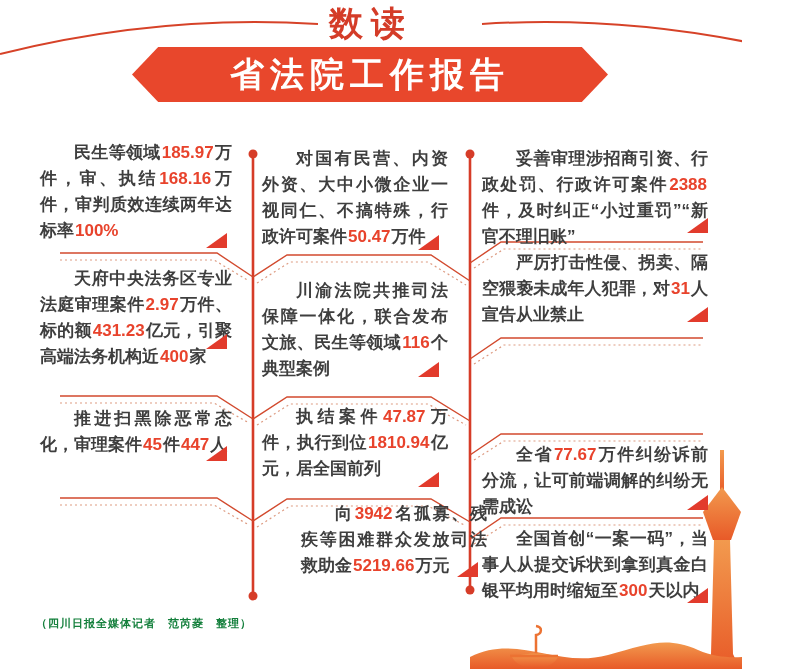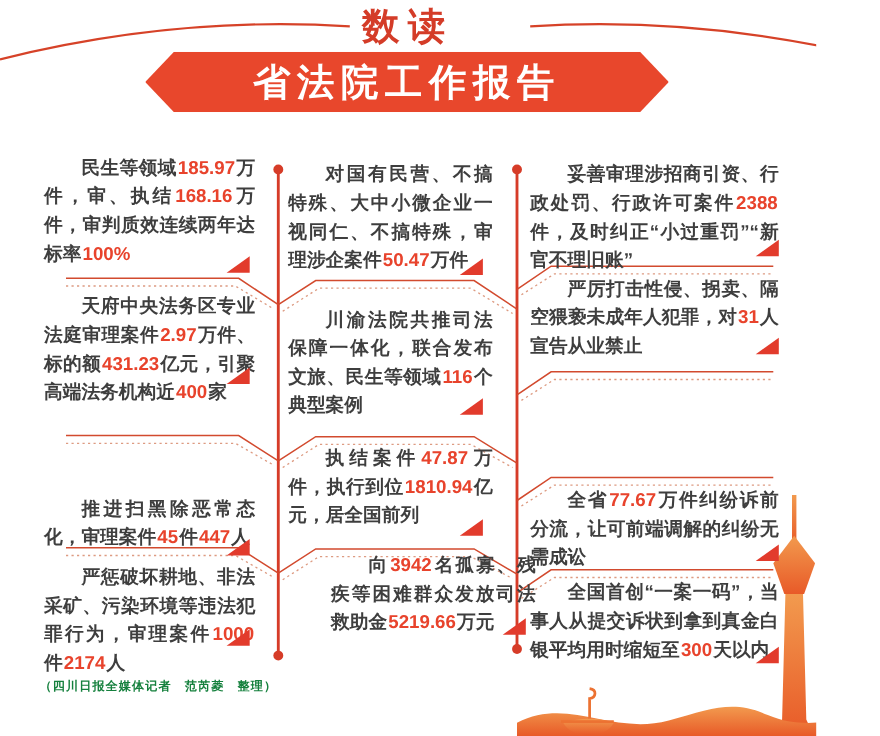--- a/index.html
+++ b/index.html
@@ -24,21 +24,21 @@
   .tri{position:absolute;width:0;height:0;border-left:21px solid transparent;
        border-bottom:15px solid #e23b2c;}
   .col1{left:40px;width:192px;}
   .col2{left:262px;width:186px;}
   .col3{left:482px;width:226px;}
   .col1 .tri{right:5px;}
   .col2 .tri{right:9px;}
   .col3 .tri{right:0;}
   .c1b1{top:140px;} .c1b1 .tri{bottom:-4px;}
   .c1b2{top:266px;} .c1b2 .tri{bottom:21px;}
-  .c1b3{top:406px;margin-top:44px;} .c1b3 .tri{bottom:-3px;}
+  .c1b3{top:406px;} .c1b3 .tri{bottom:-3px;}
   .c1b4{top:512px;} .c1b4 .tri{bottom:29px;}
   .c2b1{top:146px;} .c2b1 .tri{bottom:0;}
   .c2b2{top:278px;} .c2b2 .tri{bottom:5px;}
   .c2b3{top:404px;} .c2b3 .tri{bottom:-5px;}
   .c2b4{top:501px;margin-left:39px;} .c2b4 .tri{bottom:2px;}
   .c3b1{top:146px;} .c3b1 .tri{bottom:17px;}
   .c3b2{top:250px;} .c3b2 .tri{bottom:6px;}
   .c3b3{top:346px;} .c3b3 .tri{bottom:-4px;}
   .c3b4{top:442px;} .c3b4 .tri{bottom:10px;}
   .c3b5{top:526px;} .c3b5 .tri{bottom:1px;}
@@ -131,27 +131,23 @@
     <span class="tri"></span>
   </div>
   <div class="block col1 c1b2">
     <p class="block-text"><span>天府中央法务区专业法庭审理案件</span><span class="hl">2.97</span><span>万件、标的额</span><span class="hl">431.23</span><span>亿元，引聚高端法务机构近</span><span class="hl">400</span><span>家</span></p>
     <span class="tri"></span>
   </div>
   <div class="block col1 c1b3">
     <p class="block-text"><span>推进扫黑除恶常态化，审理案件</span><span class="hl">45</span><span>件</span><span class="hl">447</span><span>人</span></p>
     <span class="tri"></span>
   </div>
-  <div class="block col1 c1b4">
-    <p class="block-text"><span>严惩破坏耕地、非法采矿、污染环境等违法犯罪行为，审理案件</span><span class="hl">1000</span><span>件</span><span class="hl">2174</span><span>人</span></p>
-    <span class="tri"></span>
-  </div>
 
   <div class="block col2 c2b1">
-    <p class="block-text"><span>对国有民营、不搞特殊、大中小微企业一视同仁、不搞特殊，审理涉企案件</span><span class="hl">50.47</span><span>万件</span></p>
+    <p class="block-text"><span>对国有民营、内资外资、大中小微企业一视同仁、不搞特殊，行政许可案件</span><span class="hl">50.47</span><span>万件</span></p>
     <span class="tri"></span>
   </div>
   <div class="block col2 c2b2">
     <p class="block-text"><span>川渝法院共推司法保障一体化，联合发布文旅、民生等领域</span><span class="hl">116</span><span>个典型案例</span></p>
     <span class="tri"></span>
   </div>
   <div class="block col2 c2b3">
     <p class="block-text"><span>执结案件</span><span class="hl">47.87</span><span>万件，执行到位</span><span class="hl">1810.94</span><span>亿元，居全国前列</span></p>
     <span class="tri"></span>
   </div>

